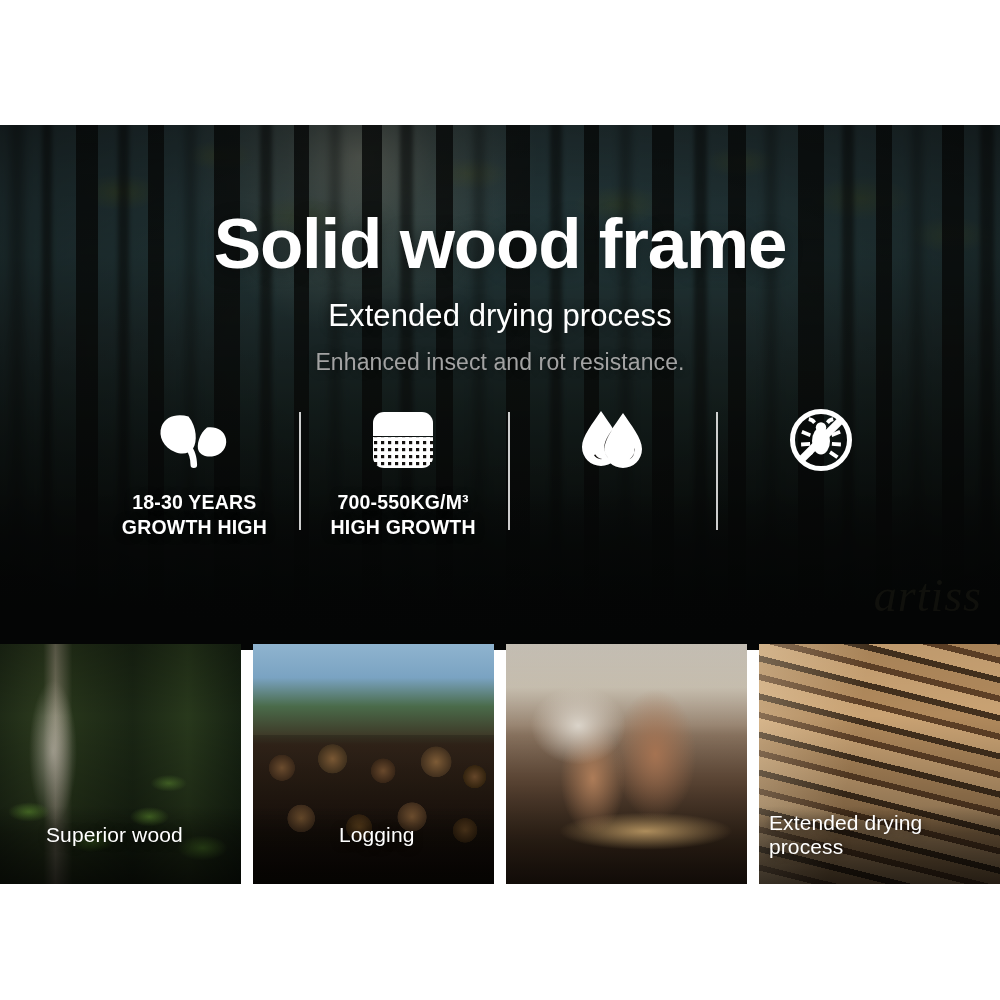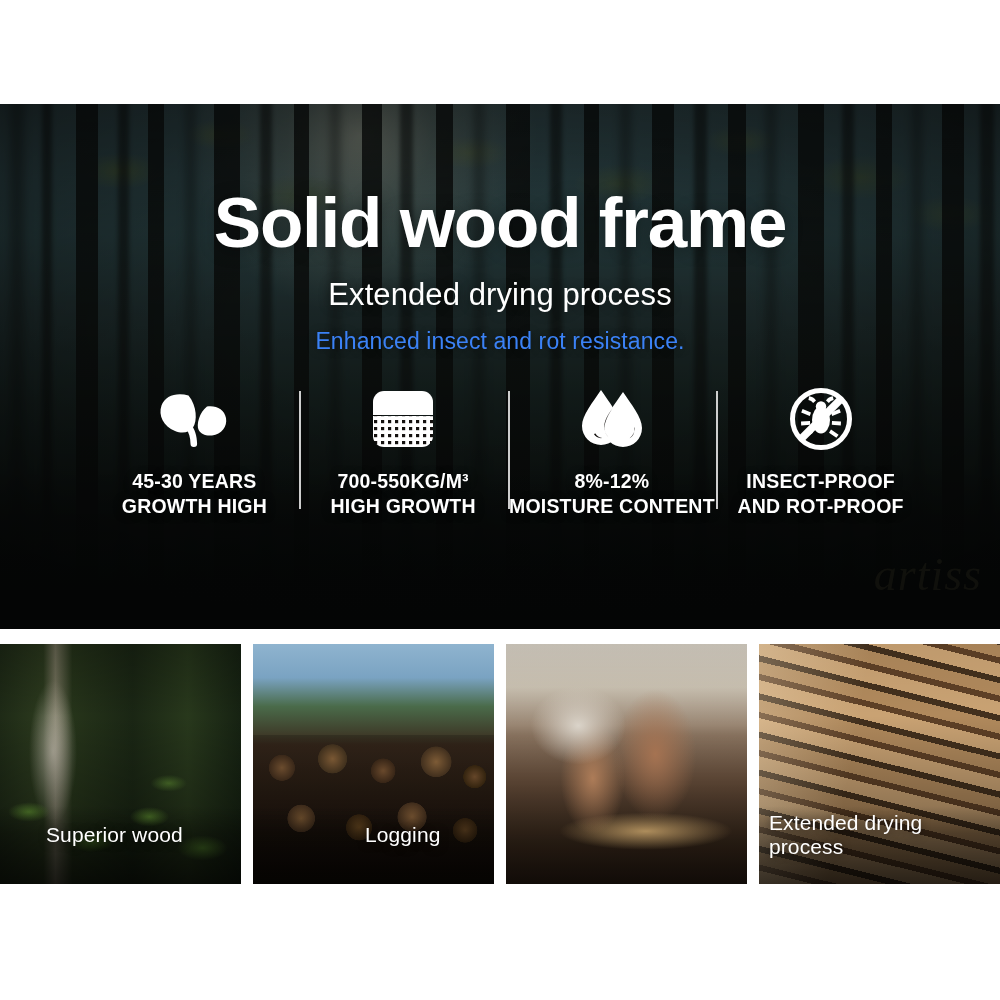--- a/index.html
+++ b/index.html
@@ -4,21 +4,21 @@
 <title>Solid wood frame</title>
 <style>
   * { margin:0; padding:0; box-sizing:border-box; }
   html,body { width:1000px; height:1000px; background:#ffffff; }
   body { font-family:"Liberation Sans", sans-serif; -webkit-font-smoothing:antialiased; overflow:hidden; }
 
   .page { position:relative; width:1000px; height:1000px; background:#fff; }
 
   
   .hero {
-    position:absolute; left:0; top:104px; width:1000px; height:525px;
+    position:absolute; left:0; top:125px; width:1000px; height:525px;
     overflow:hidden; background:#1a1f1d;
   }
   
   .hero-bg { position:absolute; inset:0; }
   .sky {
     position:absolute; inset:0;
     background:
       radial-gradient(circle at 36% 6%, rgba(255,246,214,.55) 0%, rgba(255,240,200,.20) 9%, rgba(255,235,190,0) 22%),
       linear-gradient(180deg,#3d5a5f 0%, #37565b 14%, #2e4a4d 26%, #26393a 40%, #1b2a27 56%, #121b17 72%, #0b0f0c 88%, #070908 100%);
   }
@@ -72,21 +72,21 @@
     text-shadow:0 2px 18px rgba(0,0,0,.45);
   }
   .hero-sub {
     position:absolute; top:173px; left:0; width:100%;
     text-align:center; color:#fff;
     font-size:31px; font-weight:400; letter-spacing:.1px;
     text-shadow:0 1px 12px rgba(0,0,0,.45);
   }
   .hero-tag {
     position:absolute; top:224px; left:0; width:100%;
-    text-align:center; color:#3b82f6;
+    text-align:center; color:#a3a3a3;
     font-size:23px; font-weight:300; letter-spacing:.1px;
     text-shadow:0 1px 10px rgba(0,0,0,.45);
   }
 
   
   .features {
     position:absolute; left:90px; top:282px; width:835px; height:135px;
     display:flex; align-items:flex-start;
   }
   .feature {
@@ -116,21 +116,21 @@
   }
   .thumb-img { position:absolute; inset:0; }
   .thumb-cap {
     position:absolute; left:0; right:0; bottom:0; height:78px;
     display:flex; align-items:center;
     padding:0 0 20px 46px;
     color:#fff; font-size:21px; font-weight:400; letter-spacing:.1px;
     background:linear-gradient(180deg, rgba(0,0,0,0) 0%, rgba(0,0,0,.30) 35%, rgba(0,0,0,.58) 100%);
     text-shadow:0 1px 8px rgba(0,0,0,.6);
   }
-  .thumb:nth-child(2) .thumb-cap { padding-left:112px; }
+  .thumb:nth-child(2) .thumb-cap { padding-left:86px; }
   .thumb:nth-child(3) .thumb-cap { padding-left:18px; }
   .thumb:nth-child(4) .thumb-cap { padding-left:10px; }
 
   
   .img-forest {
     background:
       radial-gradient(ellipse 40px 120px at 22% 45%, rgba(196,190,176,.75), transparent 60%),
       linear-gradient(90deg, rgba(30,42,22,1) 0%, rgba(44,58,30,1) 18%, rgba(120,116,96,.9) 23%, rgba(38,52,26,1) 30%, rgba(26,38,20,1) 55%, rgba(40,56,28,1) 78%, rgba(22,34,18,1) 100%),
       linear-gradient(180deg,#3b5226 0%, #2d4420 45%, #16240f 100%);
   }
@@ -251,21 +251,21 @@
 
         <div class="feature">
           <div class="f-icon">
             <svg width="74" height="60" viewBox="0 0 74 60" aria-hidden="true">
               <path fill="#ffffff" d="M31.5 6.5C20 3 8 6.5 4.5 16.5c-3.5 10 2 21 13.5 25.5 8 3.2 14.5 1 18-3.5C40.5 32 40 17 31.5 6.5z"></path>
               <path fill="#ffffff" d="M50 17.5c9-1.5 17.5 3 19 11.5 1.5 8.5-4.5 16.5-14 17.5-6.6.7-11.3-1.9-13.3-5.6-2.7-5 .8-17.9 8.3-23.4z"></path>
               <path fill="#ffffff" d="M33.5 34.5c4.4 5.6 6.4 12.4 6.6 20.2a3.3 3.3 0 1 1-6.6.1c-.1-6.1-1.5-11.3-4.8-15.7a3.3 3.3 0 0 1 4.8-4.6z"></path>
             </svg>
           </div>
           <div class="f-label">
-            <span>45-30 YEARS</span>
+            <span>18-30 YEARS</span>
             <span class="l2">GROWTH HIGH</span>
           </div>
         </div>
 
         <div class="feature">
           <div class="f-icon">
             <svg width="62" height="58" viewBox="0 0 62 58" aria-hidden="true">
               <defs>
                 <pattern id="dots" width="7" height="7" patternUnits="userSpaceOnUse">
                   <rect width="7" height="7" fill="#ffffff"></rect>
@@ -290,43 +290,35 @@
         <div class="feature">
           <div class="f-icon">
             <svg width="68" height="62" viewBox="0 0 68 62" aria-hidden="true">
               <path fill="#ffffff" d="M23 2C15 14 4 27 4 38a19 19 0 0 0 38 0C42 27 31 14 23 2z"></path>
               <path fill="#ffffff" d="M45 4C37 16 26 29 26 40a19 19 0 0 0 38 0C64 29 53 16 45 4z"></path>
               <path fill="#14110f" d="M26.6 40c0-6.2 3.3-13.1 7.8-19.6C30 26.2 26.3 32.6 26.3 38.3c0 4.6 1.7 8.6 4.4 11.4-2.6-2.6-4.1-6-4.1-9.7z"></path>
               <path fill="#14110f" d="M56.2 40.5c.7 4.2-1.1 8-4.6 9.7 3.9-3 5.6-7 5-11.4z"></path>
               <path fill="#14110f" d="M17.5 45.5c1.3 2.5 3.7 4.2 6.6 4.6-3.4.4-6.6-1.2-8.2-4z"></path>
             </svg>
           </div>
-          <div class="f-label">
-            <span>8%-12%</span>
-            <span class="l2">MOISTURE CONTENT</span>
-          </div>
         </div>
 
         <div class="feature">
           <div class="f-icon">
             <svg width="64" height="64" viewBox="0 0 64 64" aria-hidden="true">
               <circle cx="32" cy="32" r="28.5" fill="none" stroke="#ffffff" stroke-width="5"></circle>
               <g fill="#ffffff">
                 <ellipse cx="32" cy="33" rx="9" ry="13.5"></ellipse>
                 <circle cx="32" cy="19.5" r="5.2"></circle>
                 <path d="M27 13.5c-1.6-2.4-4-3.8-6.8-4.2l-.8 3.6c2 .4 3.6 1.4 4.7 3zM37 13.5c1.6-2.4 4-3.8 6.8-4.2l.8 3.6c-2 .4-3.6 1.4-4.7 3z"></path>
                 <path d="M22 25.5l-8.4-3.6-1.4 3.5 8.6 3.6zM42 25.5l8.4-3.6 1.4 3.5-8.6 3.6zM21 34l-9 .6.2 3.8 9-.7zM43 34l9 .6-.2 3.8-9-.7zM22 42.5l-7.6 5.2 2.2 3.1 7.4-5.1zM42 42.5l7.6 5.2-2.2 3.1-7.4-5.1z"></path>
               </g>
               <line x1="11" y1="53" x2="53" y2="11" stroke="#ffffff" stroke-width="7.5"></line>
             </svg>
           </div>
-          <div class="f-label">
-            <span>INSECT-PROOF</span>
-            <span class="l2">AND ROT-PROOF</span>
-          </div>
         </div>
 
       </div>
     </div>
   </section>
 
   <section class="strip">
 
     <figure class="thumb">
       <div class="thumb-img img-forest"></div>

